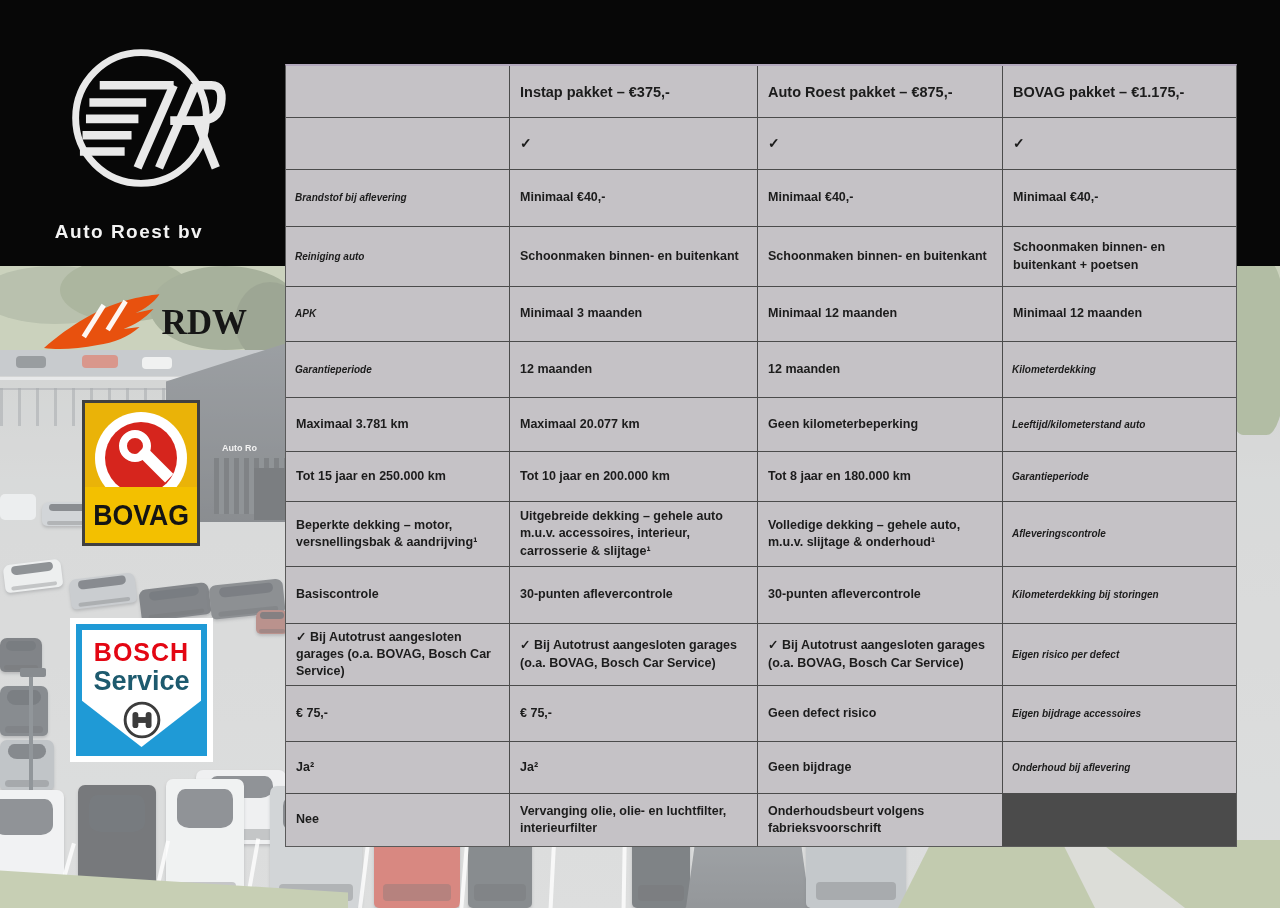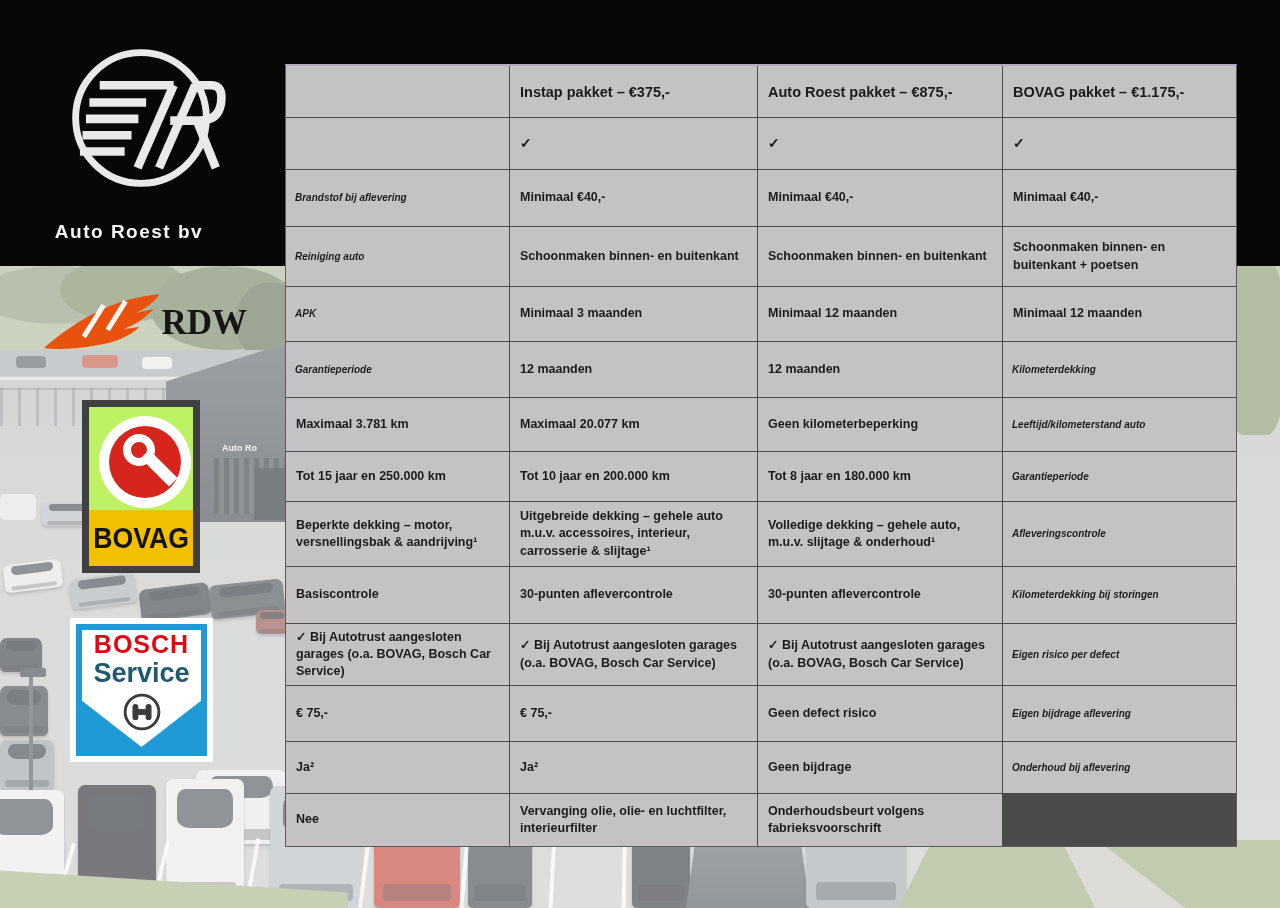--- a/index.html
+++ b/index.html
@@ -19,37 +19,37 @@
   .pline{position:absolute;width:4px;height:72px;background:rgba(255,255,255,.8);}
   .wash{position:absolute;inset:0;background:rgba(255,255,255,.40);}
   
   .band{position:absolute;left:0;top:0;width:1280px;height:266px;background:#070707;}
   .brand-name{position:absolute;left:0;top:221px;width:258px;text-align:center;
               color:#f3f3f3;font-size:19px;font-weight:700;letter-spacing:1.5px;}
   
   .rdw{position:absolute;left:42px;top:290px;width:205px;height:66px;display:flex;align-items:center;}
   .rdw-text{font-family:"Liberation Serif",serif;font-weight:600;font-size:35px;color:#161616;margin-left:-2px;}
   
-  .bovag{position:absolute;left:82px;top:400px;width:118px;height:173px;background:#bef264;
-         border:7px solid #404040;box-sizing:border-box;}
+  .bovag{position:absolute;left:82px;top:400px;width:118px;height:146px;background:#eab308;
+         border:3px solid #404040;box-sizing:border-box;}
   .bovag .wcircle{position:absolute;left:10px;top:9px;width:92px;height:92px;border-radius:50%;background:#fff;}
   .bovag .rcircle{position:absolute;left:10px;top:10px;width:72px;height:72px;border-radius:50%;
                   background:var(--bovag-red,#d6251d);overflow:hidden;}
   .bovag .donut{position:absolute;left:14px;top:8px;width:16px;height:16px;border:8px solid #fff;border-radius:50%;}
   .bovag .arm{position:absolute;left:30px;top:28px;width:12px;height:40px;background:#fff;
               transform-origin:50% 0;transform:rotate(-45deg);}
   .bovag .ybar{position:absolute;left:0;bottom:0;width:100%;height:56px;background:var(--bovag-yellow,#f3c000);
                display:flex;align-items:center;justify-content:center;}
   .bovag .ybar span{font-size:29px;font-weight:800;color:#141414;transform:scaleX(.92);letter-spacing:0;}
   
   .bosch{position:absolute;left:70px;top:618px;width:143px;height:144px;background:#fff;box-sizing:border-box;padding:6px;}
   .bosch .blue{position:relative;width:100%;height:100%;background:var(--bosch-blue,#1f9ad6);}
   .bosch .shield{position:absolute;left:6px;right:6px;top:6px;bottom:4px;background:#fff;
                  clip-path:polygon(0 0,100% 0,100% 58%,50% 96%,0 58%);text-align:center;}
-  .bosch .t1{display:block;margin-top:0;font-size:25px;font-weight:800;letter-spacing:1px;color:var(--bosch-red,#e30613);}
+  .bosch .t1{display:block;margin-top:8px;font-size:25px;font-weight:800;letter-spacing:1px;color:var(--bosch-red,#e30613);}
   .bosch .t2{display:block;margin-top:-1px;font-size:27px;font-weight:700;color:var(--bosch-teal,#1d5a6e);}
   
   .tbl{position:absolute;left:285px;top:64px;width:952px;height:783px;box-sizing:border-box;
        background:#4b4b4b;border:1px solid #5a5a5a;border-top:2px solid #b3a9bd;
        display:grid;grid-template-columns:223px 247px 244px 233px;
        grid-template-rows:51px 51px 56px 59px 54px 55px 53px 49px 64px 56px 61px 55px 51px 52px;
        gap:1px;}
   .cell{background:rgba(201,198,202,.97);color:#1c1c1c;display:flex;align-items:center;
         padding:4px 10px 4px 10px;box-sizing:border-box;font-weight:700;line-height:1.38;}
   .cell.lab{font-size:10px;padding-left:9px;font-style:italic;}
@@ -227,21 +227,21 @@
     <div class="cell lab">Kilometerdekking bij storingen</div>
     <div class="cell val">✓ Bij Autotrust aangesloten garages (o.a. BOVAG, Bosch Car Service)</div>
     <div class="cell val">✓ Bij Autotrust aangesloten garages (o.a. BOVAG, Bosch Car Service)</div>
     <div class="cell val">✓ Bij Autotrust aangesloten garages (o.a. BOVAG, Bosch Car Service)</div>
 
     <div class="cell lab">Eigen risico per defect</div>
     <div class="cell val">€ 75,-</div>
     <div class="cell val">€ 75,-</div>
     <div class="cell val">Geen defect risico</div>
 
-    <div class="cell lab">Eigen bijdrage aflevering</div>
+    <div class="cell lab">Eigen bijdrage accessoires</div>
     <div class="cell val">Ja²</div>
     <div class="cell val">Ja²</div>
     <div class="cell val">Geen bijdrage</div>
 
     <div class="cell lab">Onderhoud bij aflevering</div>
     <div class="cell val">Nee</div>
     <div class="cell val">Vervanging olie, olie- en luchtfilter, interieurfilter</div>
     <div class="cell val">Onderhoudsbeurt volgens fabrieksvoorschrift</div>
   </div>
 

